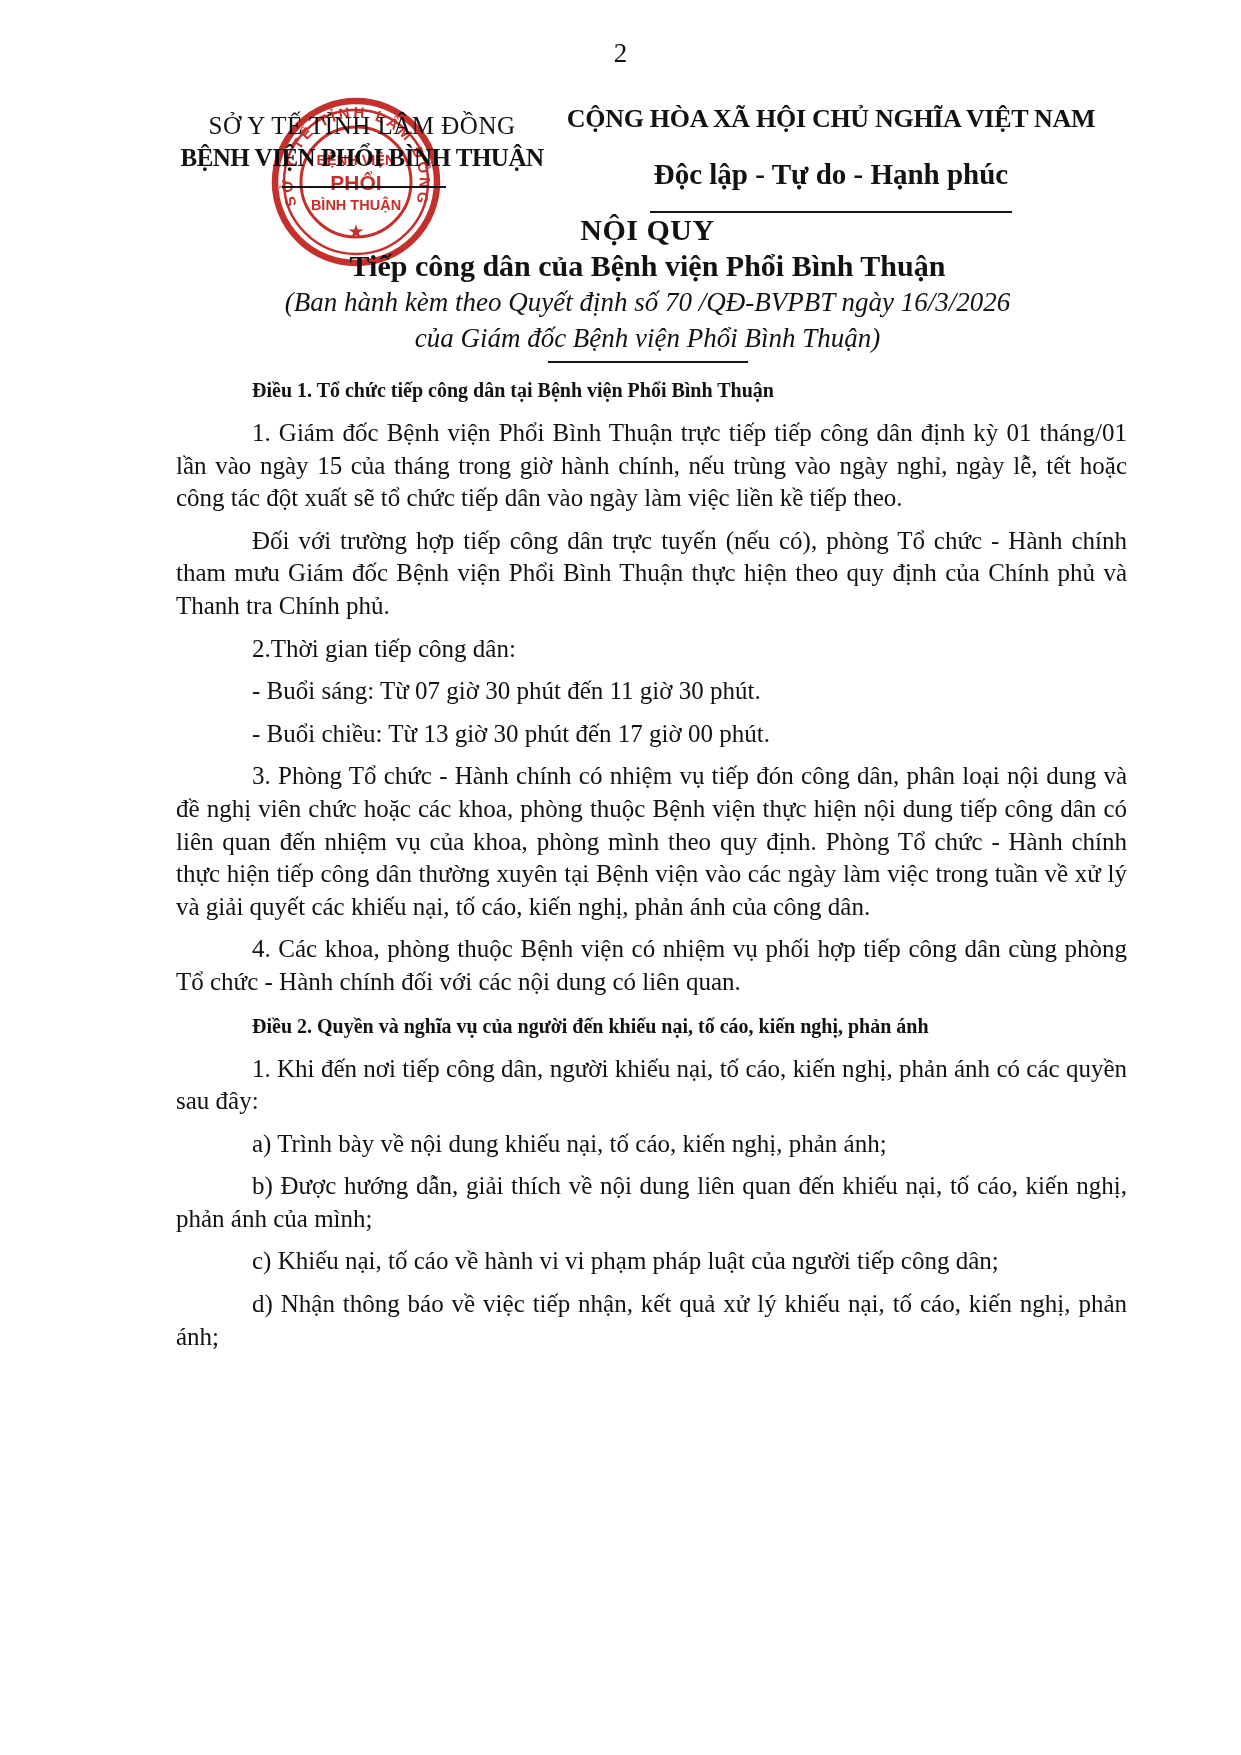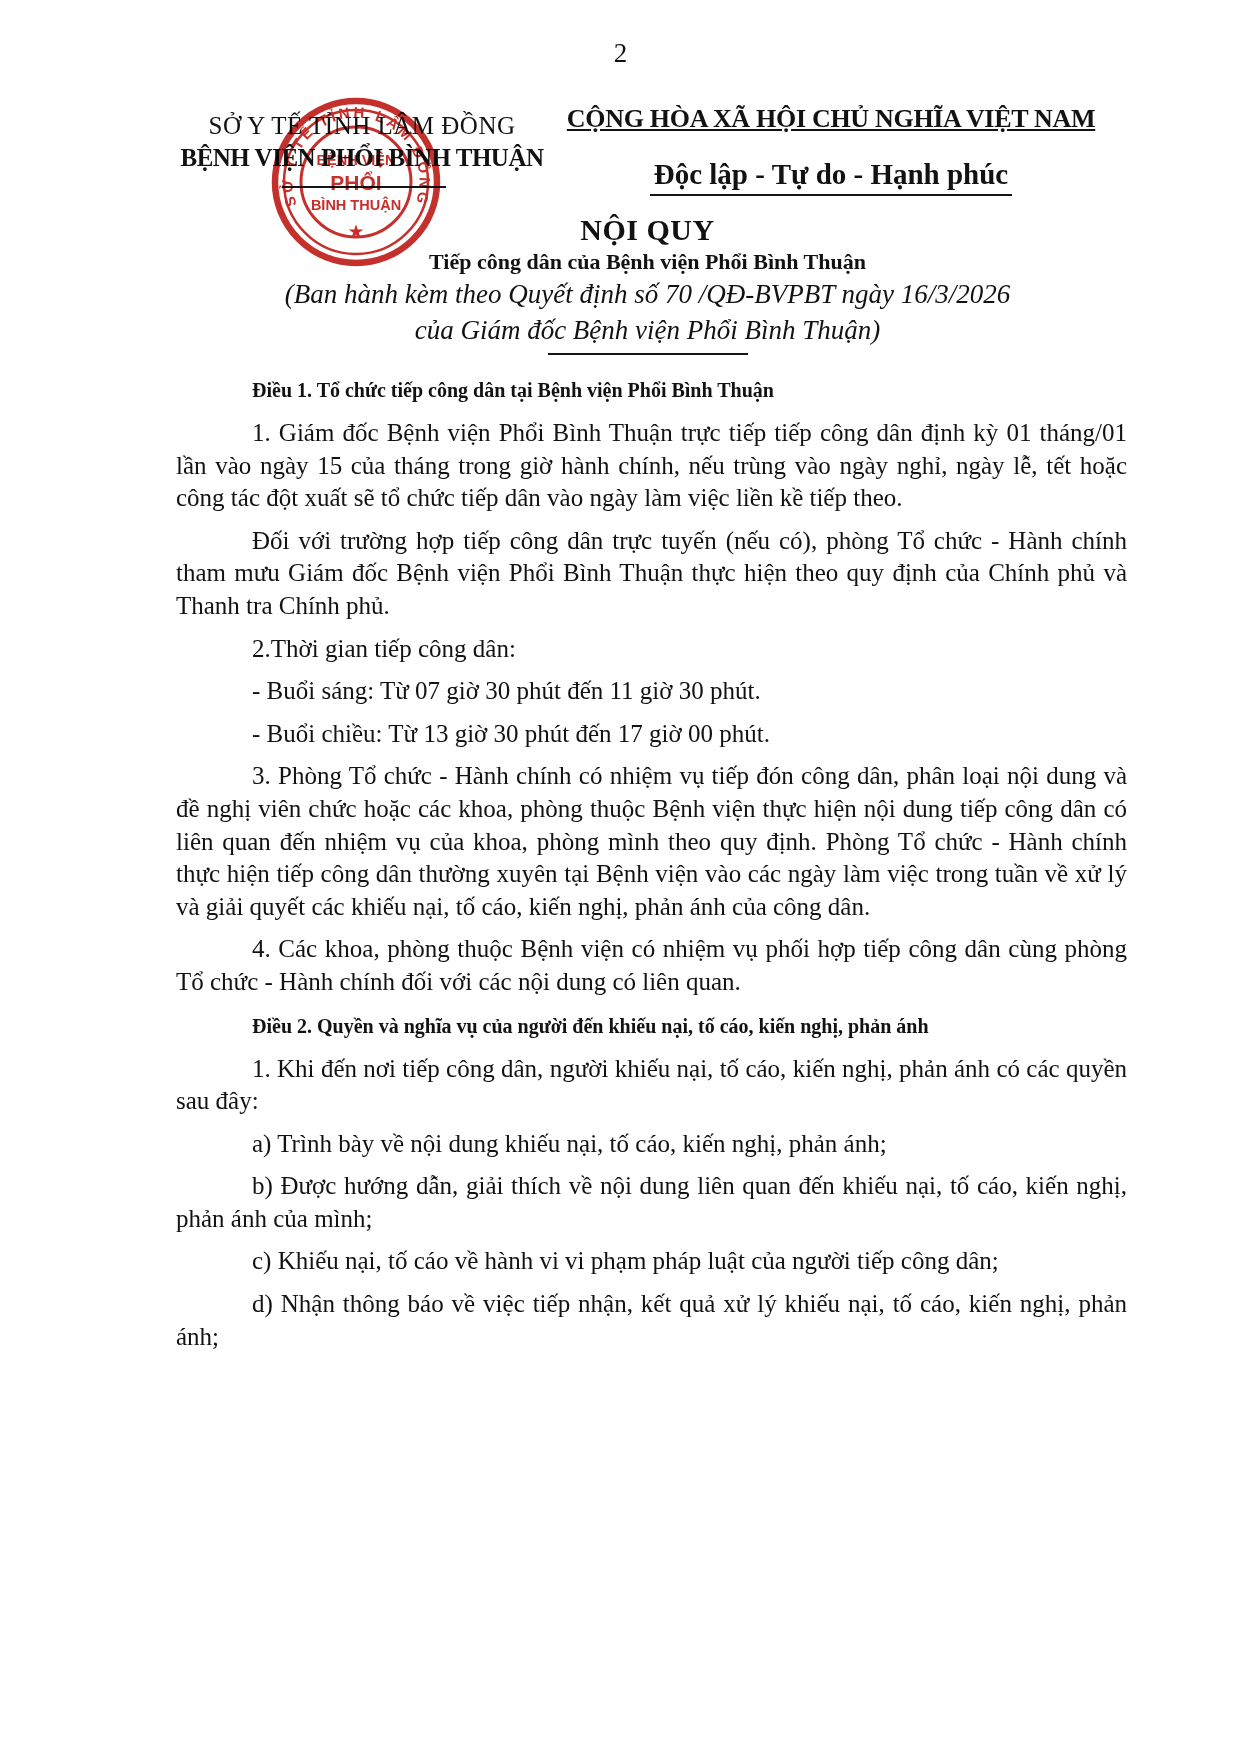--- a/index.html
+++ b/index.html
@@ -26,40 +26,40 @@
   .hl2 { font-size:25px; font-weight:bold; letter-spacing:-0.5px; margin-top:1px; }
   .underline-left {
     position:absolute; left:282px; top:82px; width:164px; height:0;
     border-top:2px solid #151515;
   }
 
   .header-right {
     position:absolute; left:542px; top:0px; width:578px;
     text-align:center;
   }
-  .hr1 { font-size:26px; font-weight:bold; letter-spacing:-0.3px;text-decoration:underline; }
+  .hr1 { font-size:26px; font-weight:bold; letter-spacing:-0.3px; }
   .hr2 {
     display:inline-block; font-size:29px; font-weight:bold;
-    margin-top:6px; padding:0 4px 3px; border-bottom:2.5px solid #151515;
+    margin-top:6px; padding:0 4px 20px; border-bottom:2.5px solid #151515;
   }
 
   
   .stamp {
     position:absolute; left:260px; top:-18px;
     mix-blend-mode:multiply; opacity:0.93;
   }
   .stamp text { font-family:"Liberation Sans", sans-serif; }
 
   
   .titleblock {
     position:absolute; top:213px; left:172px; width:951px;
     text-align:center;
   }
   .t-main { font-size:30px; font-weight:bold; letter-spacing:0.5px; }
-  .t-sub  { font-size:22px; font-weight:bold; margin-top:2px; }
+  .t-sub  { font-size:30px; font-weight:bold; margin-top:2px; }
   .t-issued { font-size:27px; font-style:italic; line-height:34px; margin-top:2px; }
   .t-divider { width:200px; height:0; border-top:2.5px solid #151515; margin:6px auto 0; }
 
   
   .bodytext {
     position:absolute; top:371px; left:176px; width:951px;
     font-size:25px; line-height:32.6px; text-align:justify;
   }
   .bodytext p { margin:0 0 10px 0; text-indent:76px; }
   .sect {

